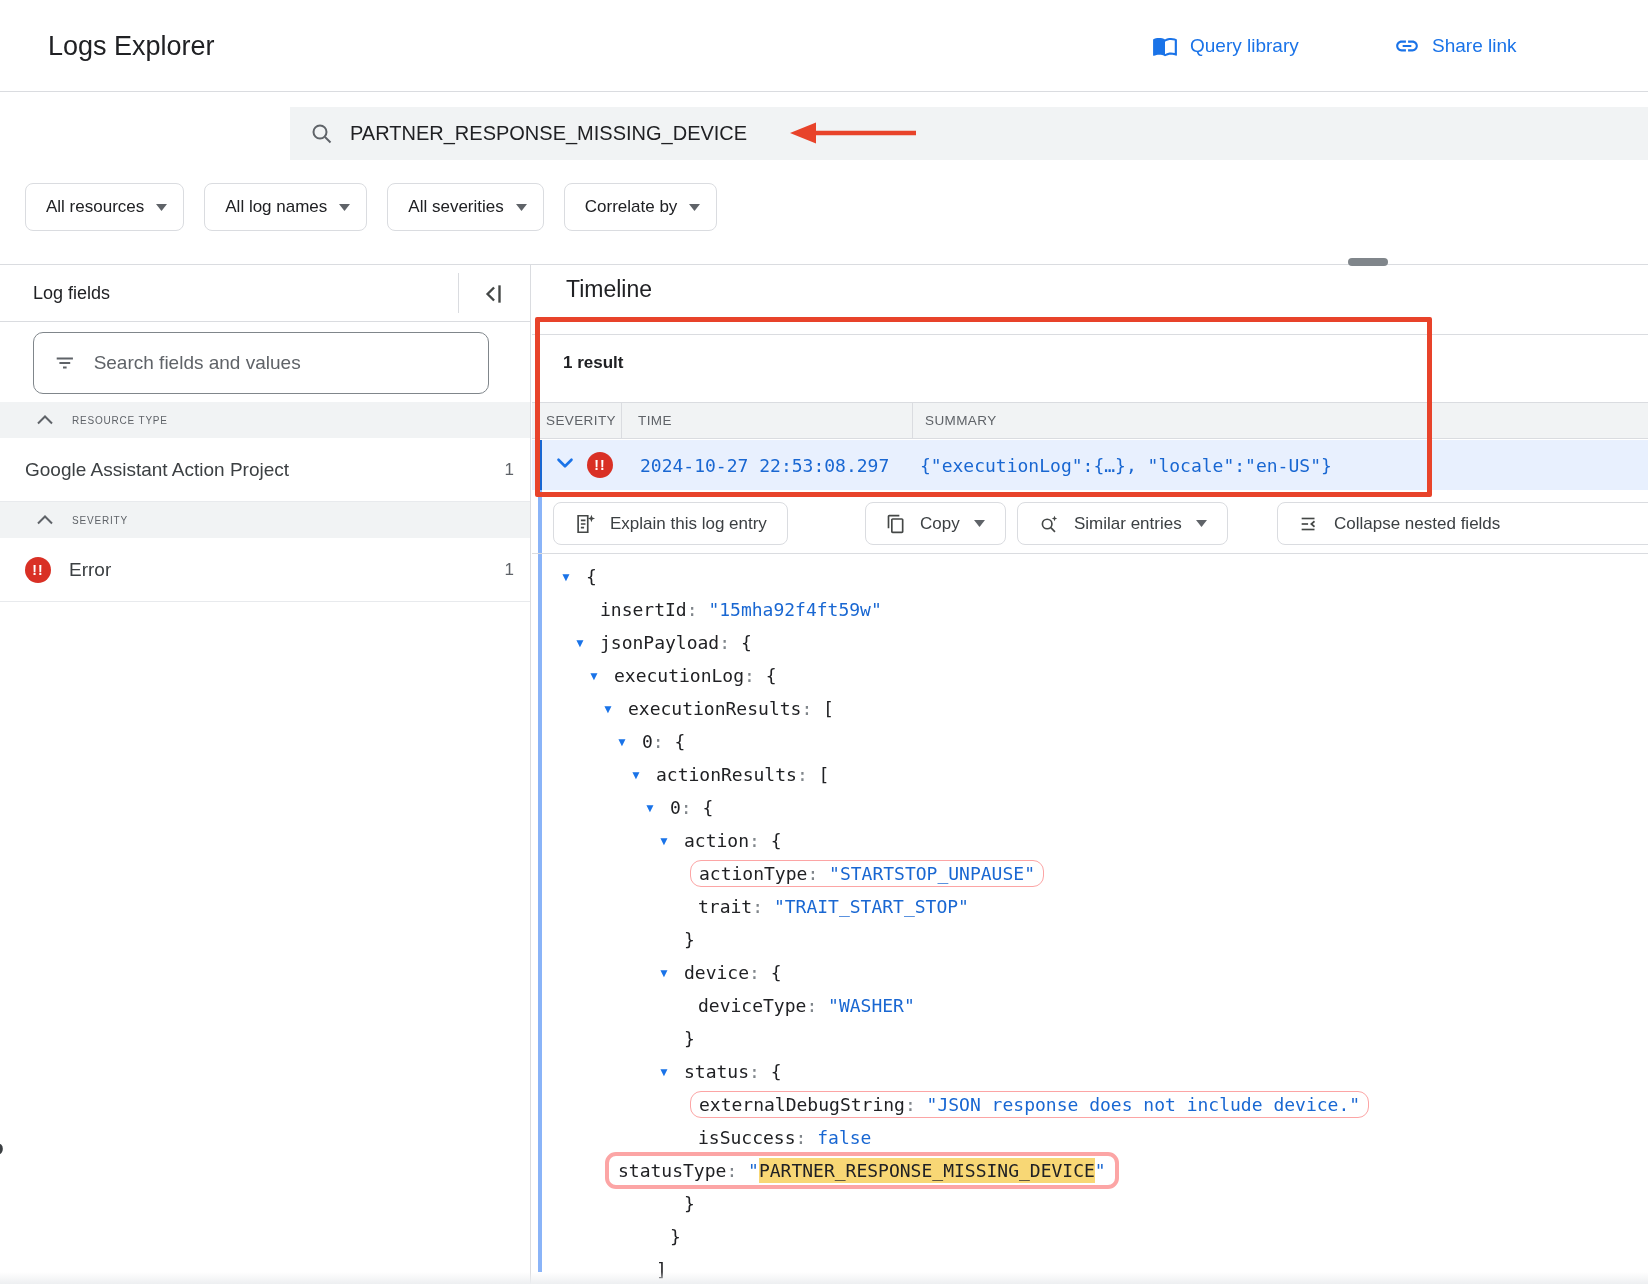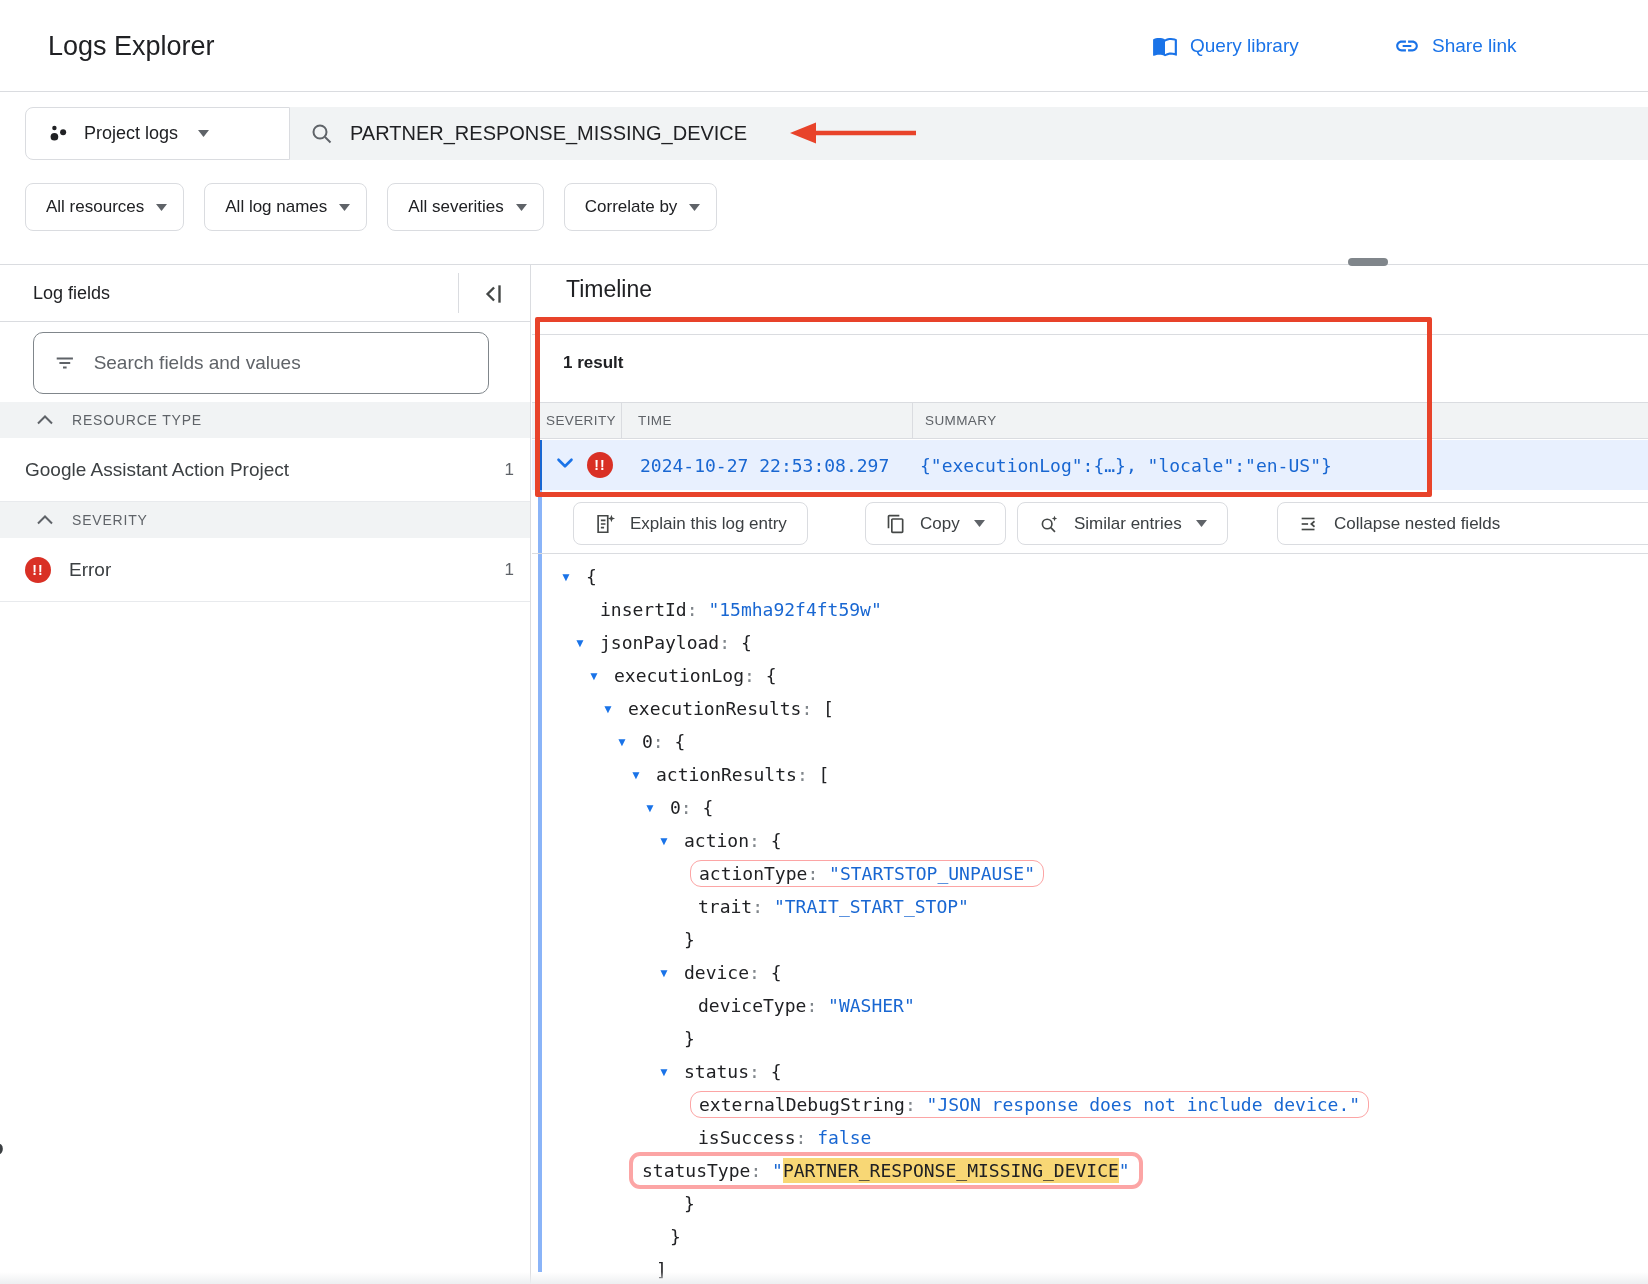--- a/index.html
+++ b/index.html
@@ -34,21 +34,21 @@
   .lf-title{left:33px;top:265px;height:57px;display:flex;align-items:center;font-size:18px;font-weight:500}
   .lf-vdiv{left:458px;top:273px;width:1px;height:40px;background:#dadce0}
   .lf-collapse{left:468px;top:265px;width:50px;height:57px;display:flex;align-items:center;justify-content:center;cursor:pointer}
   .lf-search{left:33px;top:332px;width:456px;height:62px;border:1px solid #80868b;border-radius:10px;
              display:flex;align-items:center;gap:16px;padding:0 14px 0 20px;box-sizing:border-box}
   .lf-search input{border:0;outline:0;background:transparent;font-size:19px;width:100%;
                    font-family:"Liberation Sans",sans-serif;color:#202124}
   .lf-search input::placeholder{color:#5f6368}
   .lf-sections{left:0;top:402px;width:530px}
   .band{height:36px;background:#f1f3f4;display:flex;align-items:center;gap:18px;padding-left:36px;
-        font-size:14px;color:#5f6368;letter-spacing:.8px;font-weight:500;cursor:pointer}
+        font-size:10px;color:#5f6368;letter-spacing:.8px;font-weight:500;cursor:pointer}
   .lrow{height:64px;display:flex;align-items:center;padding:0 16px 0 25px;font-size:19px;color:#3c4043;
         border-bottom:1px solid #e8eaed;cursor:pointer;box-sizing:border-box}
   .lrow .cnt{margin-left:auto;color:#5f6368;font-size:17px}
   .err-badge{width:26px;height:26px;border-radius:50%;background:#d93025;color:#fff;display:inline-flex;
              align-items:center;justify-content:center;font-weight:800;font-size:14px;letter-spacing:1px;flex:none}
   .lrow .err-badge{margin-right:18px}
 
   
   .drag-handle{left:1348px;top:258px;width:40px;height:8px;border-radius:4px;background:#80868b;cursor:grab}
   .tl-title{left:566px;top:276px;font-size:23px;font-weight:500}
@@ -112,31 +112,20 @@
       </svg>
     <span>Query library</span>
   </div>
   <div class="abs hdr-link sl">
     <svg width="26" height="26" viewBox="0 0 24 24" fill="#1a73e8">
         <path d="M3.9 12c0-1.71 1.39-3.1 3.1-3.1h4V7H7c-2.76 0-5 2.24-5 5s2.24 5 5 5h4v-1.9H7c-1.71 0-3.1-1.39-3.1-3.1zM8 13h8v-2H8v2zm9-6h-4v1.9h4c1.71 0 3.1 1.39 3.1 3.1s-1.39 3.1-3.1 3.1h-4V17h4c2.76 0 5-2.24 5-5s-2.24-5-5-5z"></path>
       </svg>
     <span>Share link</span>
   </div>
 
-  <div class="abs scope-chip">
-    <svg width="22" height="22" viewBox="0 0 24 24" fill="#202124">
-        <circle cx="7" cy="5.5" r="2.4"></circle>
-        <circle cx="7" cy="15" r="4.2"></circle>
-        <circle cx="16.5" cy="10" r="3.3"></circle>
-      </svg>
-    <span class="scope-label">Project logs</span>
-    <svg width="11" height="7" viewBox="0 0 11 7" style="margin-left:6px">
-        <polygon points="0,0 11,0 5.5,7" fill="#5f6368"></polygon>
-      </svg>
-  </div>
   <div class="abs search-field">
     <svg width="24" height="24" viewBox="0 0 24 24">
         <circle cx="10" cy="10" r="6.5" fill="none" stroke="#5f6368" stroke-width="2"></circle>
         <path d="M15 15l5.5 5.5" stroke="#5f6368" stroke-width="2"></path>
       </svg>
     <span class="query-text">PARTNER_RESPONSE_MISSING_DEVICE</span>
   </div>
   <svg class="abs anno-arrow" width="132" height="26" viewBox="0 0 132 26">
       <path d="M128 13H26" stroke="#e8432a" stroke-width="4.5"></path>
       <polygon points="2,13 28,2.5 28,23.5" fill="#e8432a"></polygon>
@@ -231,21 +220,21 @@
         </svg>
     </span>
     <span class="lr-item err-badge" style="left:55px">!!</span>
     <span class="lr-item lr-time mono">2024-10-27 22:53:08.297</span>
     <span class="lr-item lr-sum mono">{"executionLog":{…}, "locale":"en-US"}</span>
   </div>
   <div class="abs row-accent"></div>
   <div class="abs exp-accent"></div>
 
   <div>
-      <div class="achip" style="left: 553px; margin-left: 20px;">
+      <div class="achip" style="left: 553px;">
         <svg width="22" height="22" viewBox="0 0 24 24">
           <path d="M4.5 3h10.5v18H4.5z" fill="none" stroke="#444746" stroke-width="1.8"></path>
           <path d="M7.5 8h5M7.5 12h5M7.5 16h3.5" stroke="#444746" stroke-width="1.8"></path>
           <path d="M19 2l1.1 2.9L23 6l-2.9 1.1L19 10l-1.1-2.9L15 6l2.9-1.1z" fill="#444746"></path>
         </svg>
         <span>Explain this log entry</span>
       </div>
       <div class="achip" style="left: 865px;">
         <svg width="20" height="20" viewBox="0 0 24 24" fill="#444746">
           <path d="M16 1H4c-1.1 0-2 .9-2 2v14h2V3h12V1zm3 4H8c-1.1 0-2 .9-2 2v14c0 1.1.9 2 2 2h11c1.1 0 2-.9 2-2V7c0-1.1-.9-2-2-2zm0 16H8V7h11v14z"></path>
@@ -290,21 +279,21 @@
       <div class="json-line" style="padding-left: 126px;"><span class="tri">▼</span><span class="jk">action</span><span class="jc">: </span><span class="jb">{</span></div>
       <div class="json-line" style="padding-left: 140px;"><span class="trisp"></span><span class="jbox"><span class="jk">actionType</span><span class="jc">: </span><span class="jv">"STARTSTOP_UNPAUSE"</span></span></div>
       <div class="json-line" style="padding-left: 140px;"><span class="trisp"></span><span class="jk">trait</span><span class="jc">: </span><span class="jv">"TRAIT_START_STOP"</span></div>
       <div class="json-line" style="padding-left: 126px;"><span class="trisp"></span><span class="jb">}</span></div>
       <div class="json-line" style="padding-left: 126px;"><span class="tri">▼</span><span class="jk">device</span><span class="jc">: </span><span class="jb">{</span></div>
       <div class="json-line" style="padding-left: 140px;"><span class="trisp"></span><span class="jk">deviceType</span><span class="jc">: </span><span class="jv">"WASHER"</span></div>
       <div class="json-line" style="padding-left: 126px;"><span class="trisp"></span><span class="jb">}</span></div>
       <div class="json-line" style="padding-left: 126px;"><span class="tri">▼</span><span class="jk">status</span><span class="jc">: </span><span class="jb">{</span></div>
       <div class="json-line" style="padding-left: 140px;"><span class="trisp"></span><span class="jbox"><span class="jk">externalDebugString</span><span class="jc">: </span><span class="jv">"JSON response does not include device."</span></span></div>
       <div class="json-line" style="padding-left: 140px;"><span class="trisp"></span><span class="jk">isSuccess</span><span class="jc">: </span><span class="jv">false</span></div>
-      <div class="json-line" style="padding-left: 80px;"><span class="trisp"></span><span class="jbox thick"><span class="jk">statusType</span><span class="jc">: </span><span class="jv">"<span class="hl">PARTNER_RESPONSE_MISSING_DEVICE</span>"</span></span></div>
+      <div class="json-line" style="padding-left: 56px;"><span class="trisp"></span><span class="jbox thick"><span class="jk">statusType</span><span class="jc">: </span><span class="jv">"<span class="hl">PARTNER_RESPONSE_MISSING_DEVICE</span>"</span></span></div>
       <div class="json-line" style="padding-left: 126px;"><span class="trisp"></span><span class="jb">}</span></div>
       <div class="json-line" style="padding-left: 112px;"><span class="trisp"></span><span class="jb">}</span></div>
       <div class="json-line" style="padding-left: 98px;"><span class="trisp"></span><span class="jb">]</span></div>
     </div>
 
   <div class="abs anno-box"></div>
 
   <div class="abs clip-glyph">P</div>
   <div class="abs fade"></div>
 </div>

